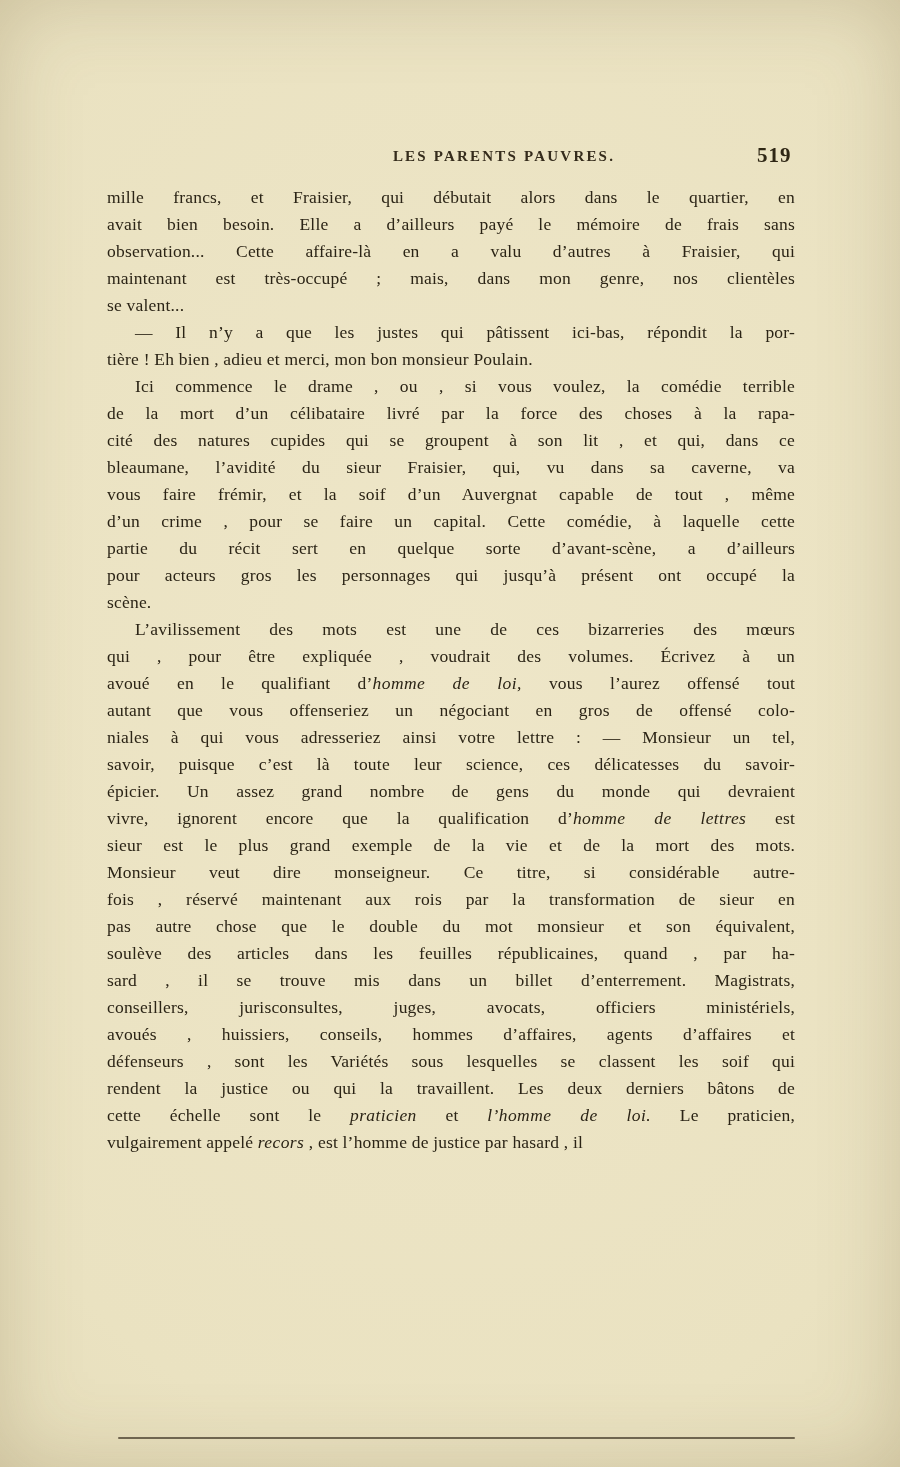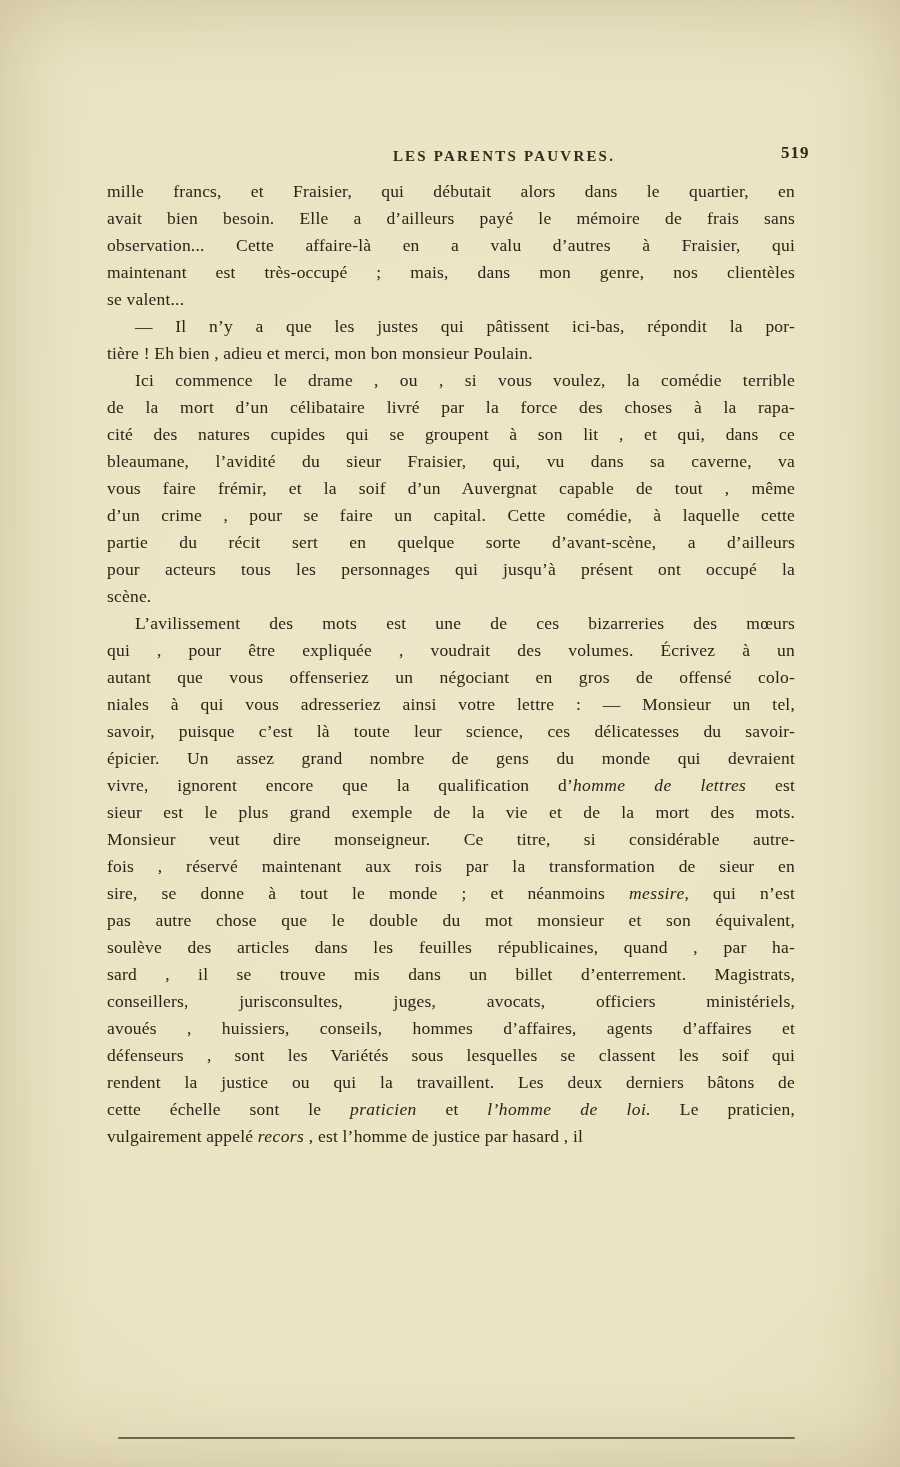--- a/index.html
+++ b/index.html
@@ -34,29 +34,28 @@
     font-size: 15px;
     font-weight: 700;
     letter-spacing: 2.2px;
     color: #352c1c;
     white-space: nowrap;
   }
   .page-number {
     position: absolute;
     left: 650px;
     top: -3px;
-    font-size: 17px;
+    font-size: 21px;
     font-weight: 700;
     letter-spacing: 1px;
     color: #2f2715;
-    margin-left: 24px;
   }
   .text-block {
     position: absolute;
-    top: 178px;
+    top: 184px;
     left: 107px;
     width: 688px;
   }
   .para { margin: 0; padding: 0; }
   .line {
     display: block;
     font-size: 17.5px;
     line-height: 27px;
     text-align: justify;
     text-align-last: justify;
@@ -100,35 +99,35 @@
         <span class="line last">tière ! Eh bien , adieu et merci, mon bon monsieur Poulain.</span>
       </p>
       <p class="para">
         <span class="line first-indent">Ici commence le drame , ou , si vous voulez, la comédie terrible</span>
         <span class="line">de la mort d’un célibataire livré par la force des choses à la rapa-</span>
         <span class="line">cité des natures cupides qui se groupent à son lit , et qui, dans ce</span>
         <span class="line">bleaumane, l’avidité du sieur Fraisier, qui, vu dans sa caverne, va</span>
         <span class="line">vous faire frémir, et la soif d’un Auvergnat capable de tout , même</span>
         <span class="line">d’un crime , pour se faire un capital. Cette comédie, à laquelle cette</span>
         <span class="line">partie du récit sert en quelque sorte d’avant-scène, a d’ailleurs</span>
-        <span class="line">pour acteurs tous les personnages qui jusqu’à présent ont occupé la</span>
+        <span class="line">pour acteurs gros les personnages qui jusqu’à présent ont occupé la</span>
         <span class="line last">scène.</span>
       </p>
       <p class="para">
         <span class="line first-indent">L’avilissement des mots est une de ces bizarreries des mœurs</span>
         <span class="line">qui , pour être expliquée , voudrait des volumes. Écrivez à un</span>
+        <span class="line">avoué en le qualifiant d’<em>homme de loi,</em> vous l’aurez offensé tout</span>
         <span class="line">autant que vous offenseriez un négociant en gros de offensé colo-</span>
         <span class="line">niales à qui vous adresseriez ainsi votre lettre : — Monsieur un tel,</span>
         <span class="line">savoir, puisque c’est là toute leur science, ces délicatesses du savoir-</span>
         <span class="line">épicier. Un assez grand nombre de gens du monde qui devraient</span>
         <span class="line">vivre, ignorent encore que la qualification d’<em>homme de lettres</em> est</span>
         <span class="line">sieur est le plus grand exemple de la vie et de la mort des mots.</span>
         <span class="line">Monsieur veut dire monseigneur. Ce titre, si considérable autre-</span>
         <span class="line">fois , réservé maintenant aux rois par la transformation de sieur en</span>
-        <span class="line">sire, se donne à tout le monde ; et néanmoins <em>messire</em>, qui n’est</span>
         <span class="line">pas autre chose que le double du mot monsieur et son équivalent,</span>
         <span class="line">soulève des articles dans les feuilles républicaines, quand , par ha-</span>
         <span class="line">sard , il se trouve mis dans un billet d’enterrement. Magistrats,</span>
         <span class="line">conseillers, jurisconsultes, juges, avocats, officiers ministériels,</span>
         <span class="line">avoués , huissiers, conseils, hommes d’affaires, agents d’affaires et</span>
         <span class="line">défenseurs , sont les Variétés sous lesquelles se classent les soif qui</span>
         <span class="line">rendent la justice ou qui la travaillent. Les deux derniers bâtons de</span>
         <span class="line">cette échelle sont le <em>praticien</em> et <em>l’homme de loi.</em> Le praticien,</span>
         <span class="line last">vulgairement appelé <em>recors</em> , est l’homme de justice par hasard , il</span>
       </p>

